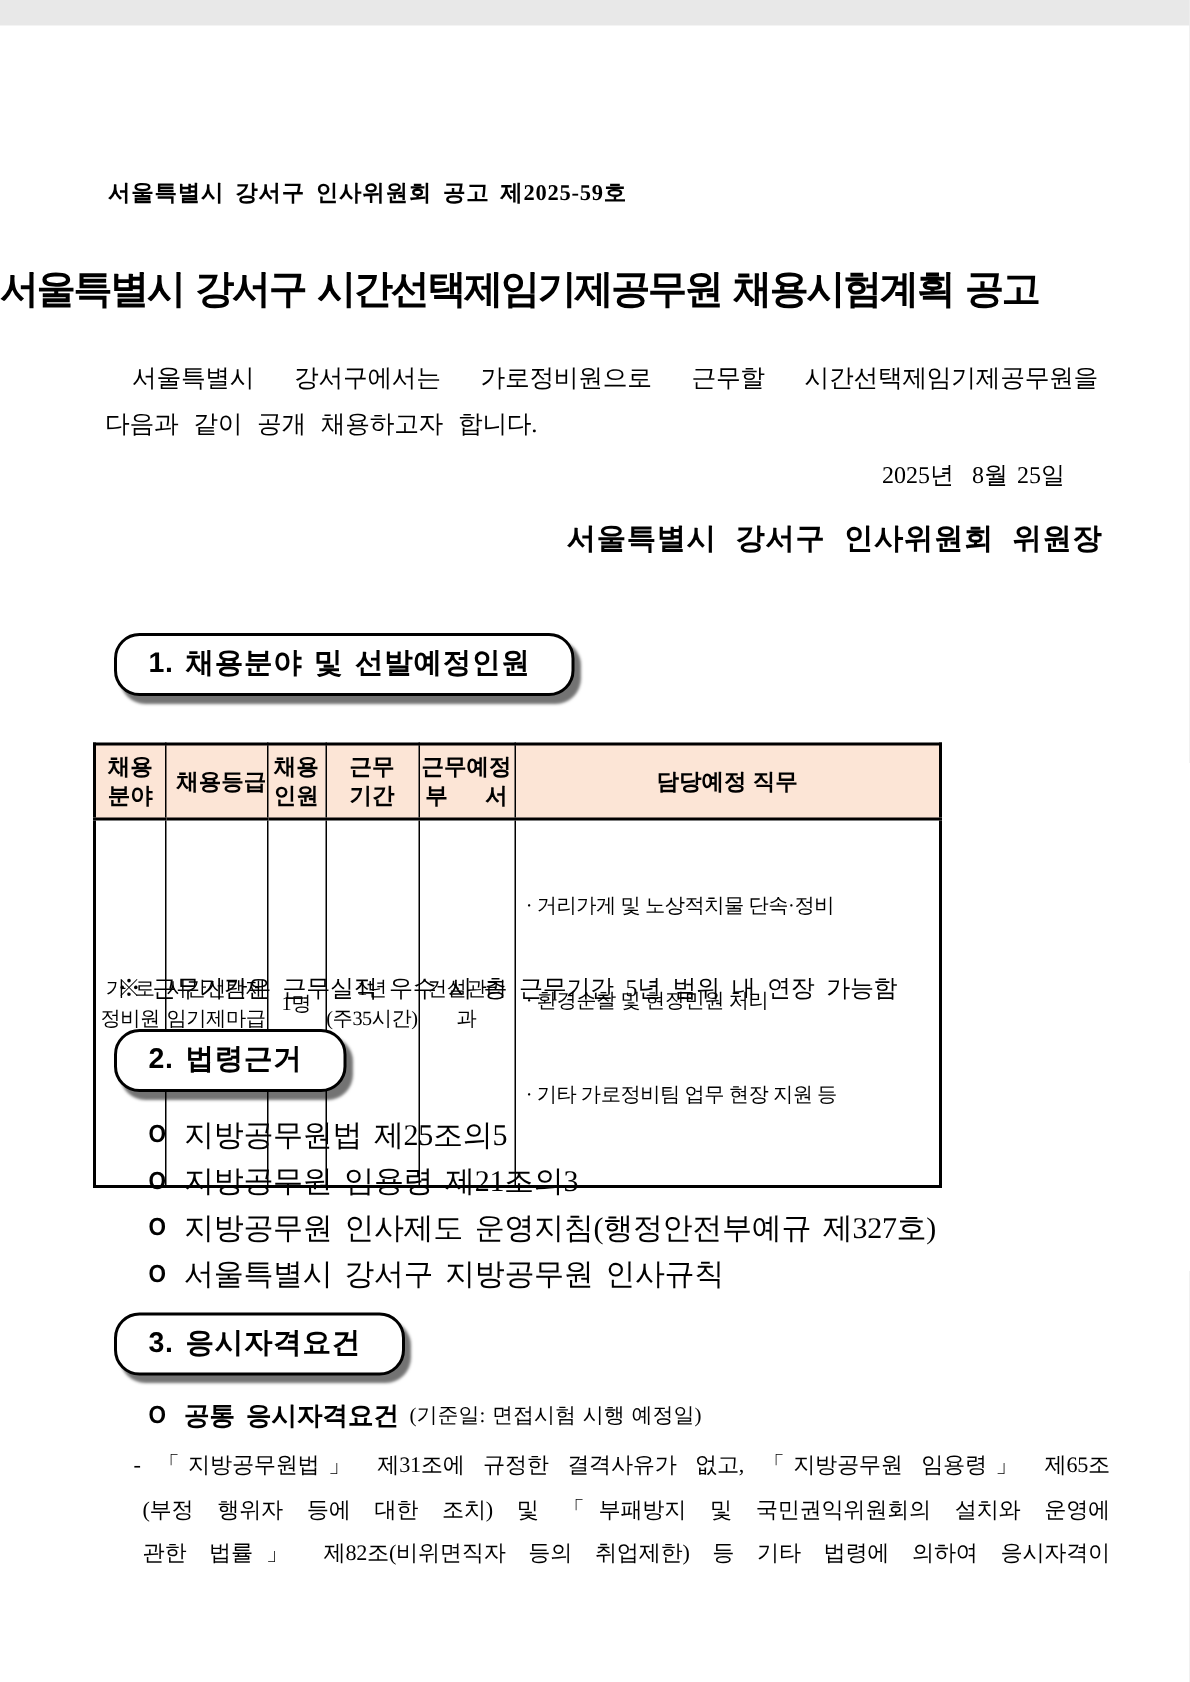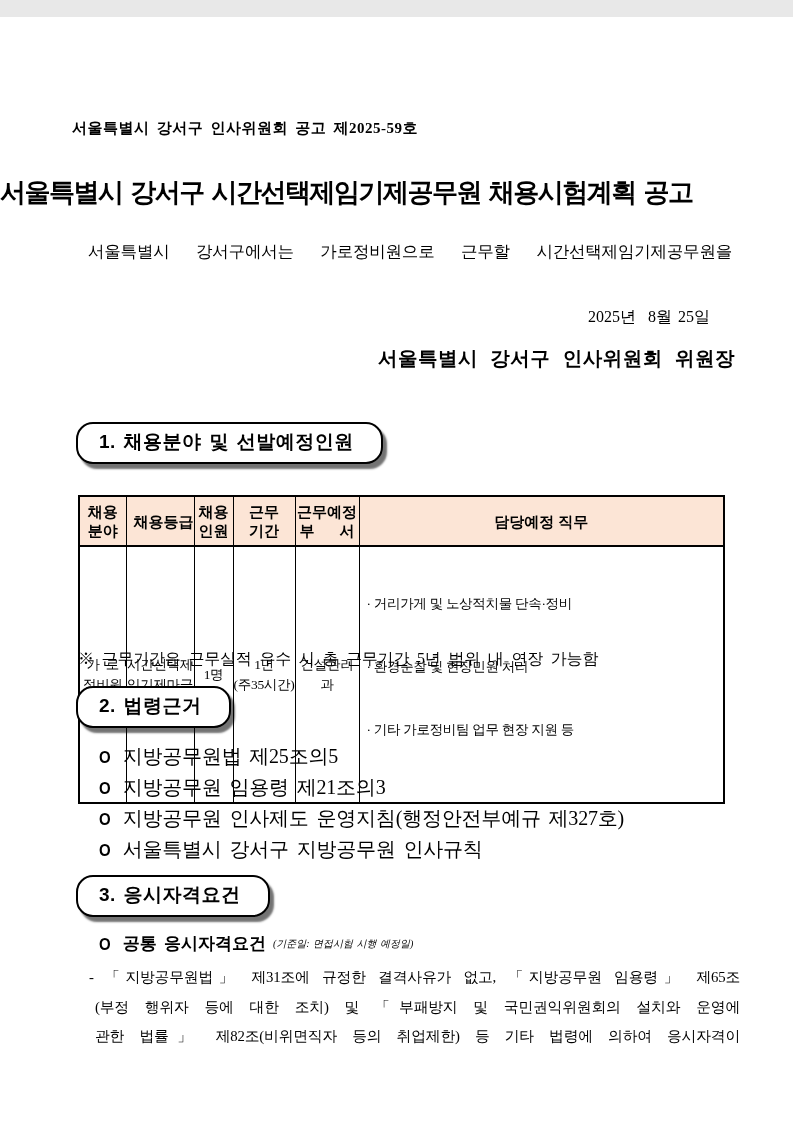--- a/index.html
+++ b/index.html
@@ -46,22 +46,22 @@
     padding:5px 27px 7px 21px;
     font-family:"Liberation Sans","DejaVu Sans",sans-serif;
     font-size:19px; font-weight:800; letter-spacing:0.5px; word-spacing:2px;
     box-shadow:4px 5px 2px rgba(0,0,0,0.55);
   }
   .sec-box.s1 { top:405px; }
   .sec-box.s2 { top:669px; }
   .sec-box.s3 { top:858px; }
 
   table.tbl {
-    position:absolute; left:78px; top:478px;
-    width:647px;
+    position:absolute; left:62px; top:478px;
+    width:566px;
     border-collapse:collapse;
     table-layout:fixed;
     border-top:2.5px solid #000;
     border-bottom:2.5px solid #000;
     border-left:2px solid #000;
     border-right:2px solid #000;
   }
   table.tbl th {
     background:#FCE5D6;
     border:1.5px solid #000;
@@ -74,40 +74,40 @@
   }
   table.tbl td {
     border:1.5px solid #000;
     height:88px;
     font-size:13.5px; line-height:20px;
     text-align:center; vertical-align:middle;
     white-space:pre-wrap;
     letter-spacing:-0.3px;
   }
   table.tbl td.duty-cell {
-    text-align:left; padding:4px 4px 20px 7px; line-height:21px;
+    text-align:left; padding:4px 4px 8px 7px; line-height:21px;
   }
 
   .tbl-note {
     position:absolute; left:78px; top:632px;
     font-size:16px; word-spacing:4px; letter-spacing:-0.2px;
   }
 
   .law-list { position:absolute; left:99px; top:724px; }
   .law-item { display:flex; align-items:center; height:31px; }
   .o-bullet {
     font-family:"Liberation Sans","DejaVu Sans",sans-serif;
     font-weight:900; font-size:15px; margin-right:12px;
     transform:scaleY(1.1);
   }
   .law-text { font-size:20px; word-spacing:3px; letter-spacing:-0.2px; }
 
   .elig-head { position:absolute; left:99px; top:915px; display:flex; align-items:center; }
   .elig-title { font-size:17px; font-weight:700; word-spacing:3px; }
-  .elig-suffix { font-size:10px; margin-left:7px; word-spacing:1px;font-style:italic; }
+  .elig-suffix { font-size:14px; margin-left:7px; word-spacing:1px; }
 
   .elig-body {
     position:absolute; left:89px; top:946px; width:651px;
     font-size:14.8px; line-height:29.5px; letter-spacing:-0.2px; word-spacing:3px;
   }
   .elig-line { text-align:justify; text-align-last:justify; }
   .elig-line.first { display:flex; }
   .elig-line.first .dash { flex:0 0 16px; }
   .elig-line.first .txt { flex:1; text-align:justify; text-align-last:justify; }
   .elig-line.cont { padding-left:6px; }
@@ -117,20 +117,21 @@
 <body>
 
 <div class="page">
 
   <div class="notice-number">서울특별시 강서구 인사위원회 공고 제2025-59호</div>
 
   <div class="doc-title">서울특별시 강서구 시간선택제임기제공무원 채용시험계획 공고</div>
 
   <div class="intro">
     <div class="l1">서울특별시 강서구에서는 가로정비원으로 근무할 시간선택제임기제공무원을</div>
+    <div class="l2">다음과 같이 공개 채용하고자 합니다.</div>
   </div>
 
   <div class="doc-date">2025년  8월 25일</div>
 
   <div class="doc-signer">서울특별시 강서구 인사위원회 위원장</div>
 
   <div class="sec-box s1">1. 채용분야 및 선발예정인원</div>
 
   <table class="tbl">
     <colgroup>

